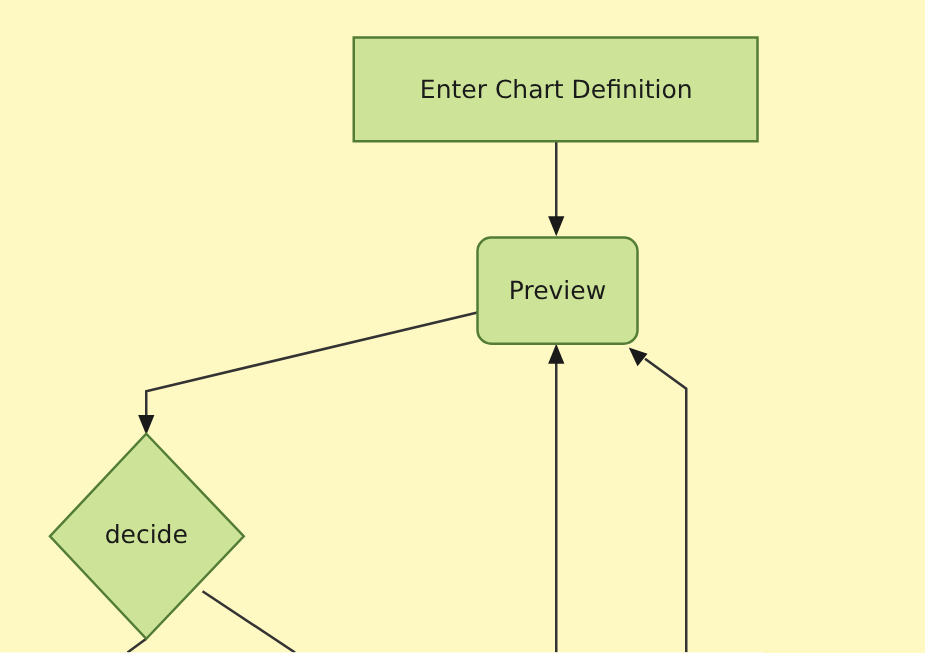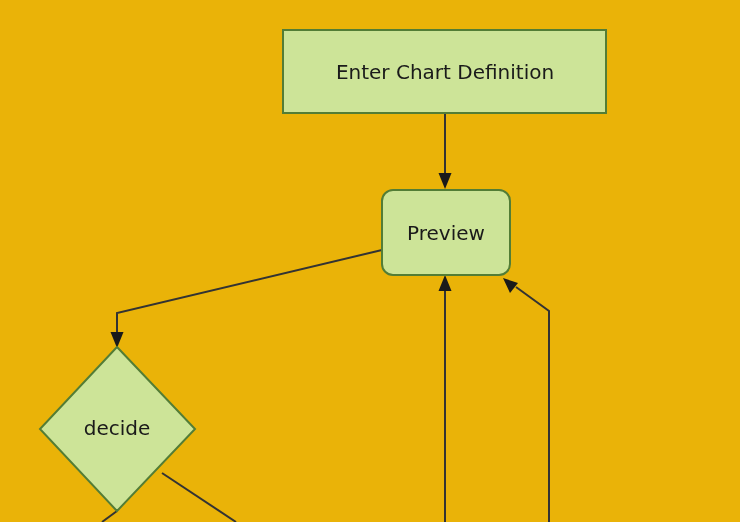--- a/index.html
+++ b/index.html
@@ -7,21 +7,21 @@
     padding: 0;
     background: #ffffff;
   }
   body {
     font-family: "DejaVu Sans", sans-serif;
   }
   #diagram-canvas {
     position: relative;
     width: 740px;
     height: 522px;
-    background: #eab308;
+    background: #fef9c3;
     overflow: hidden;
   }
   #flow-svg {
     position: absolute;
     top: 0;
     left: 0;
     width: 740px;
     height: 522px;
   }
   .node-shape {

